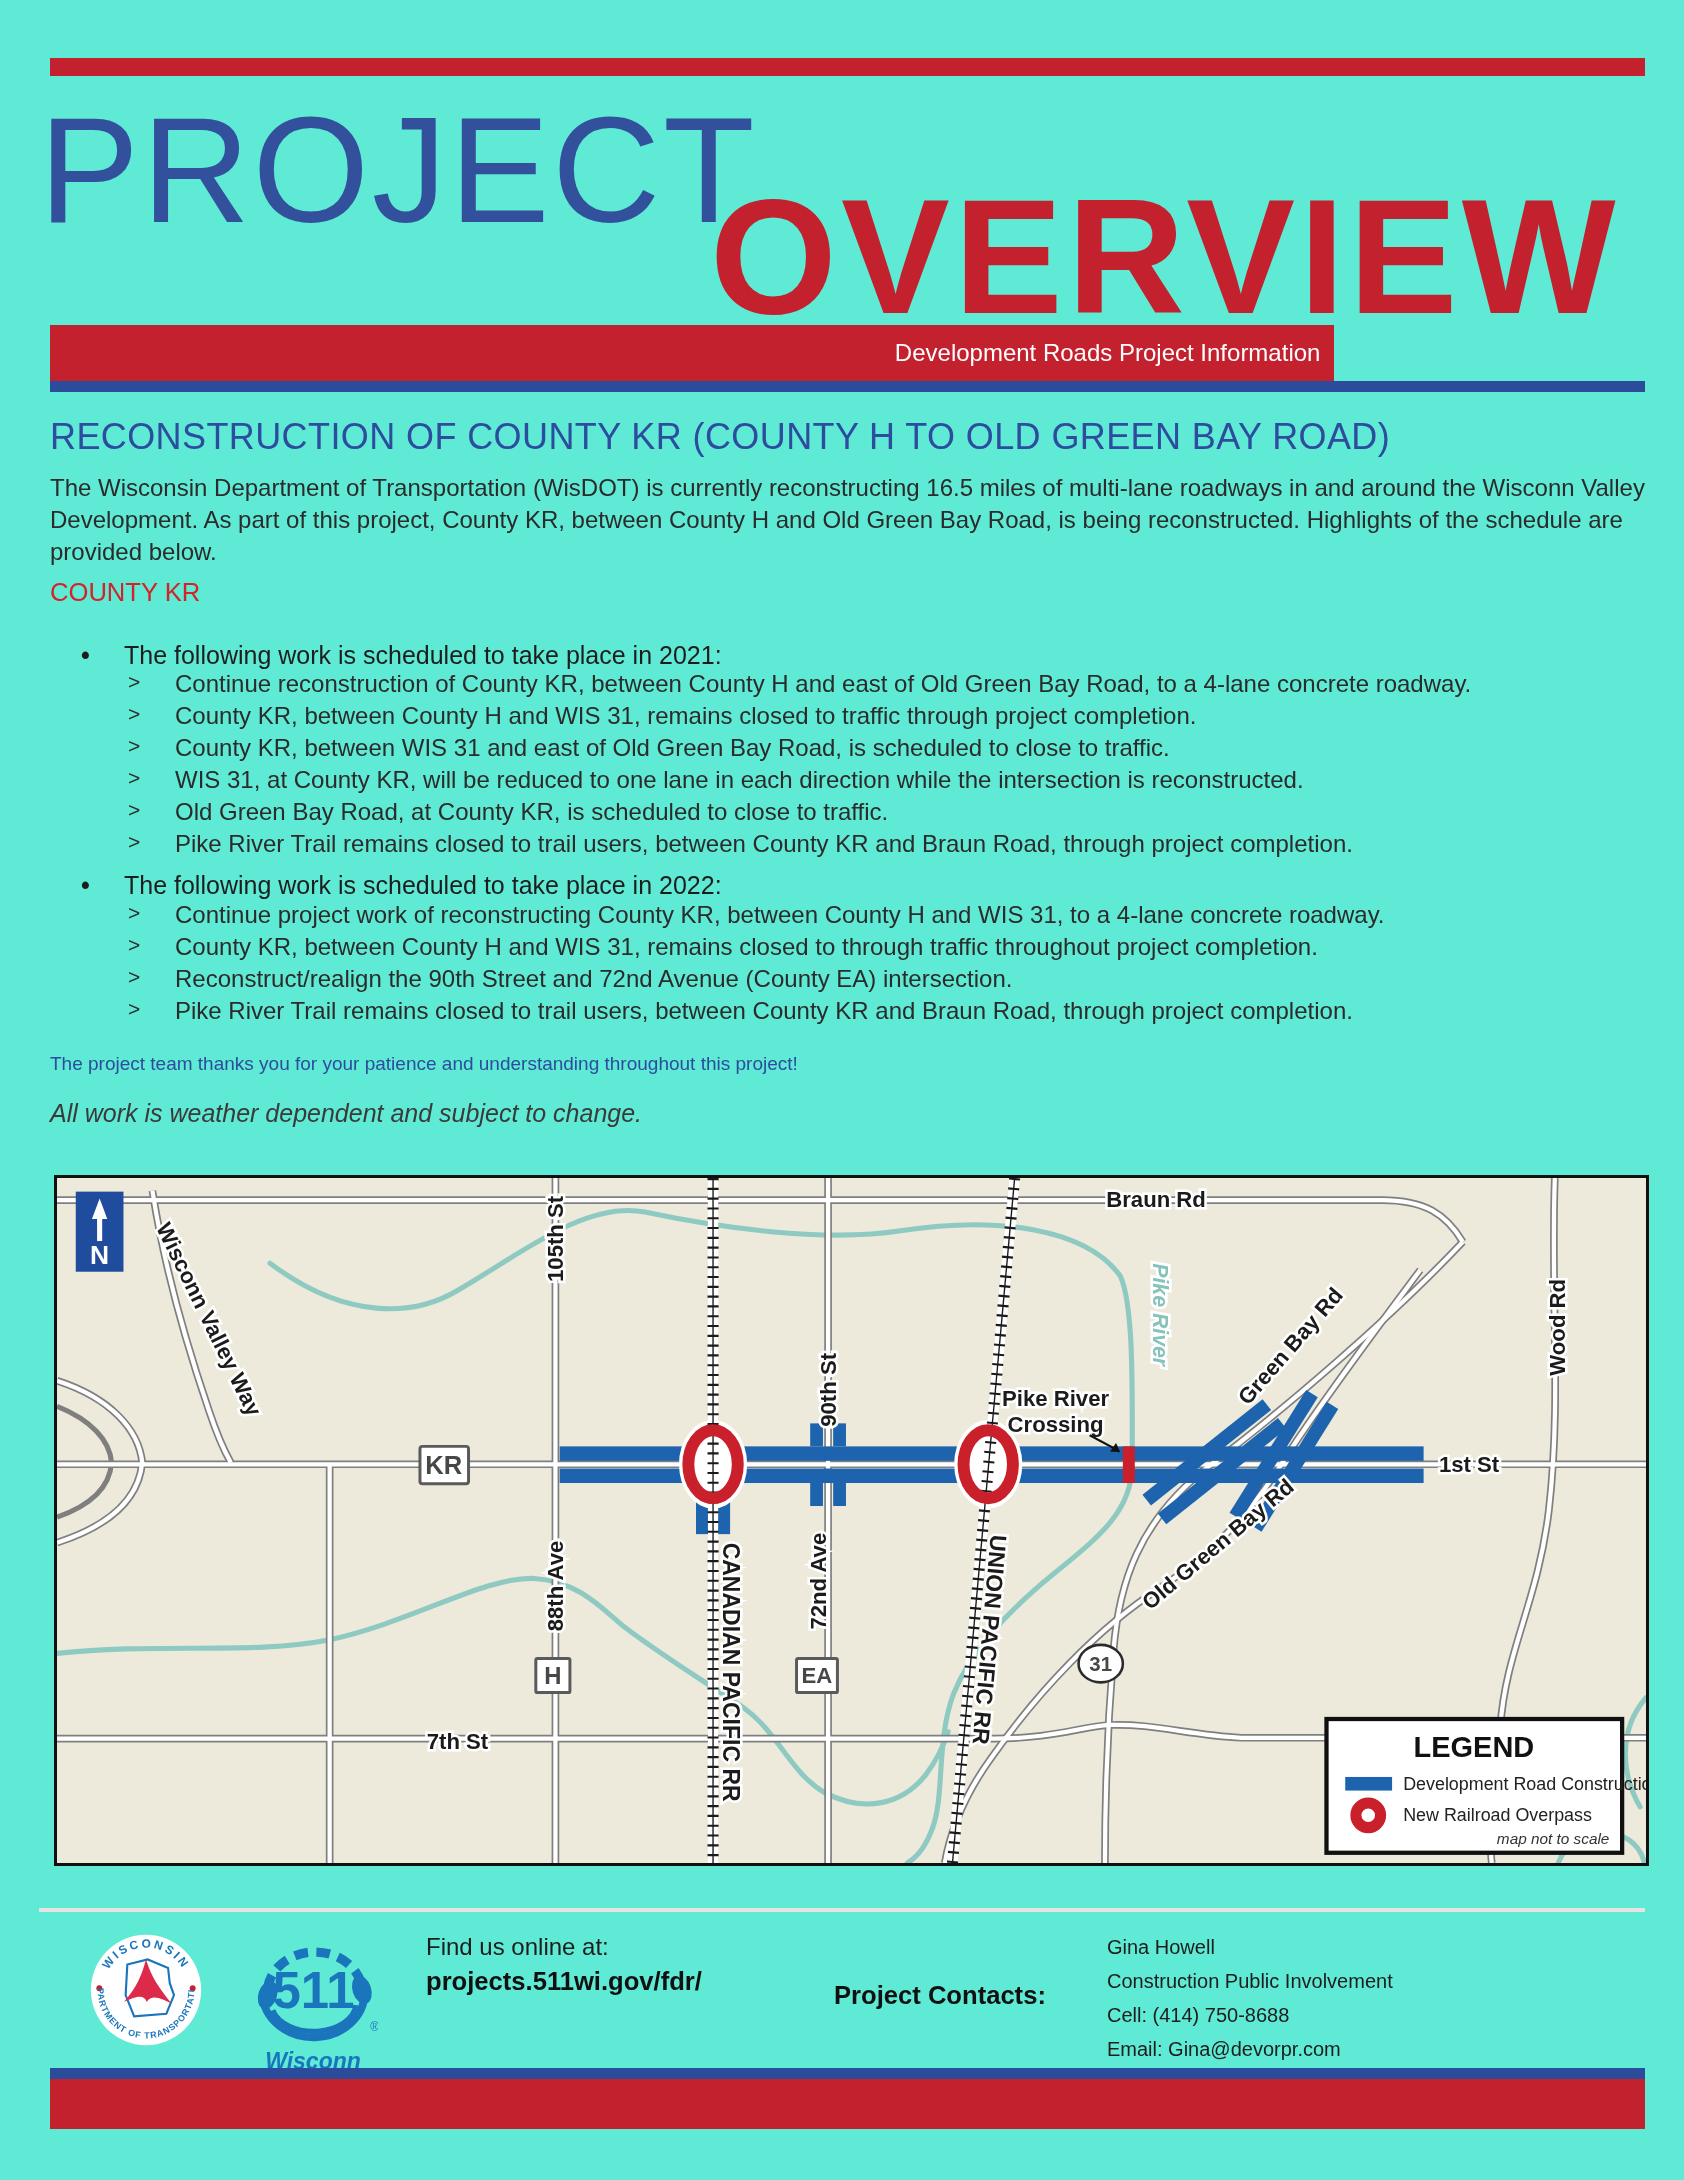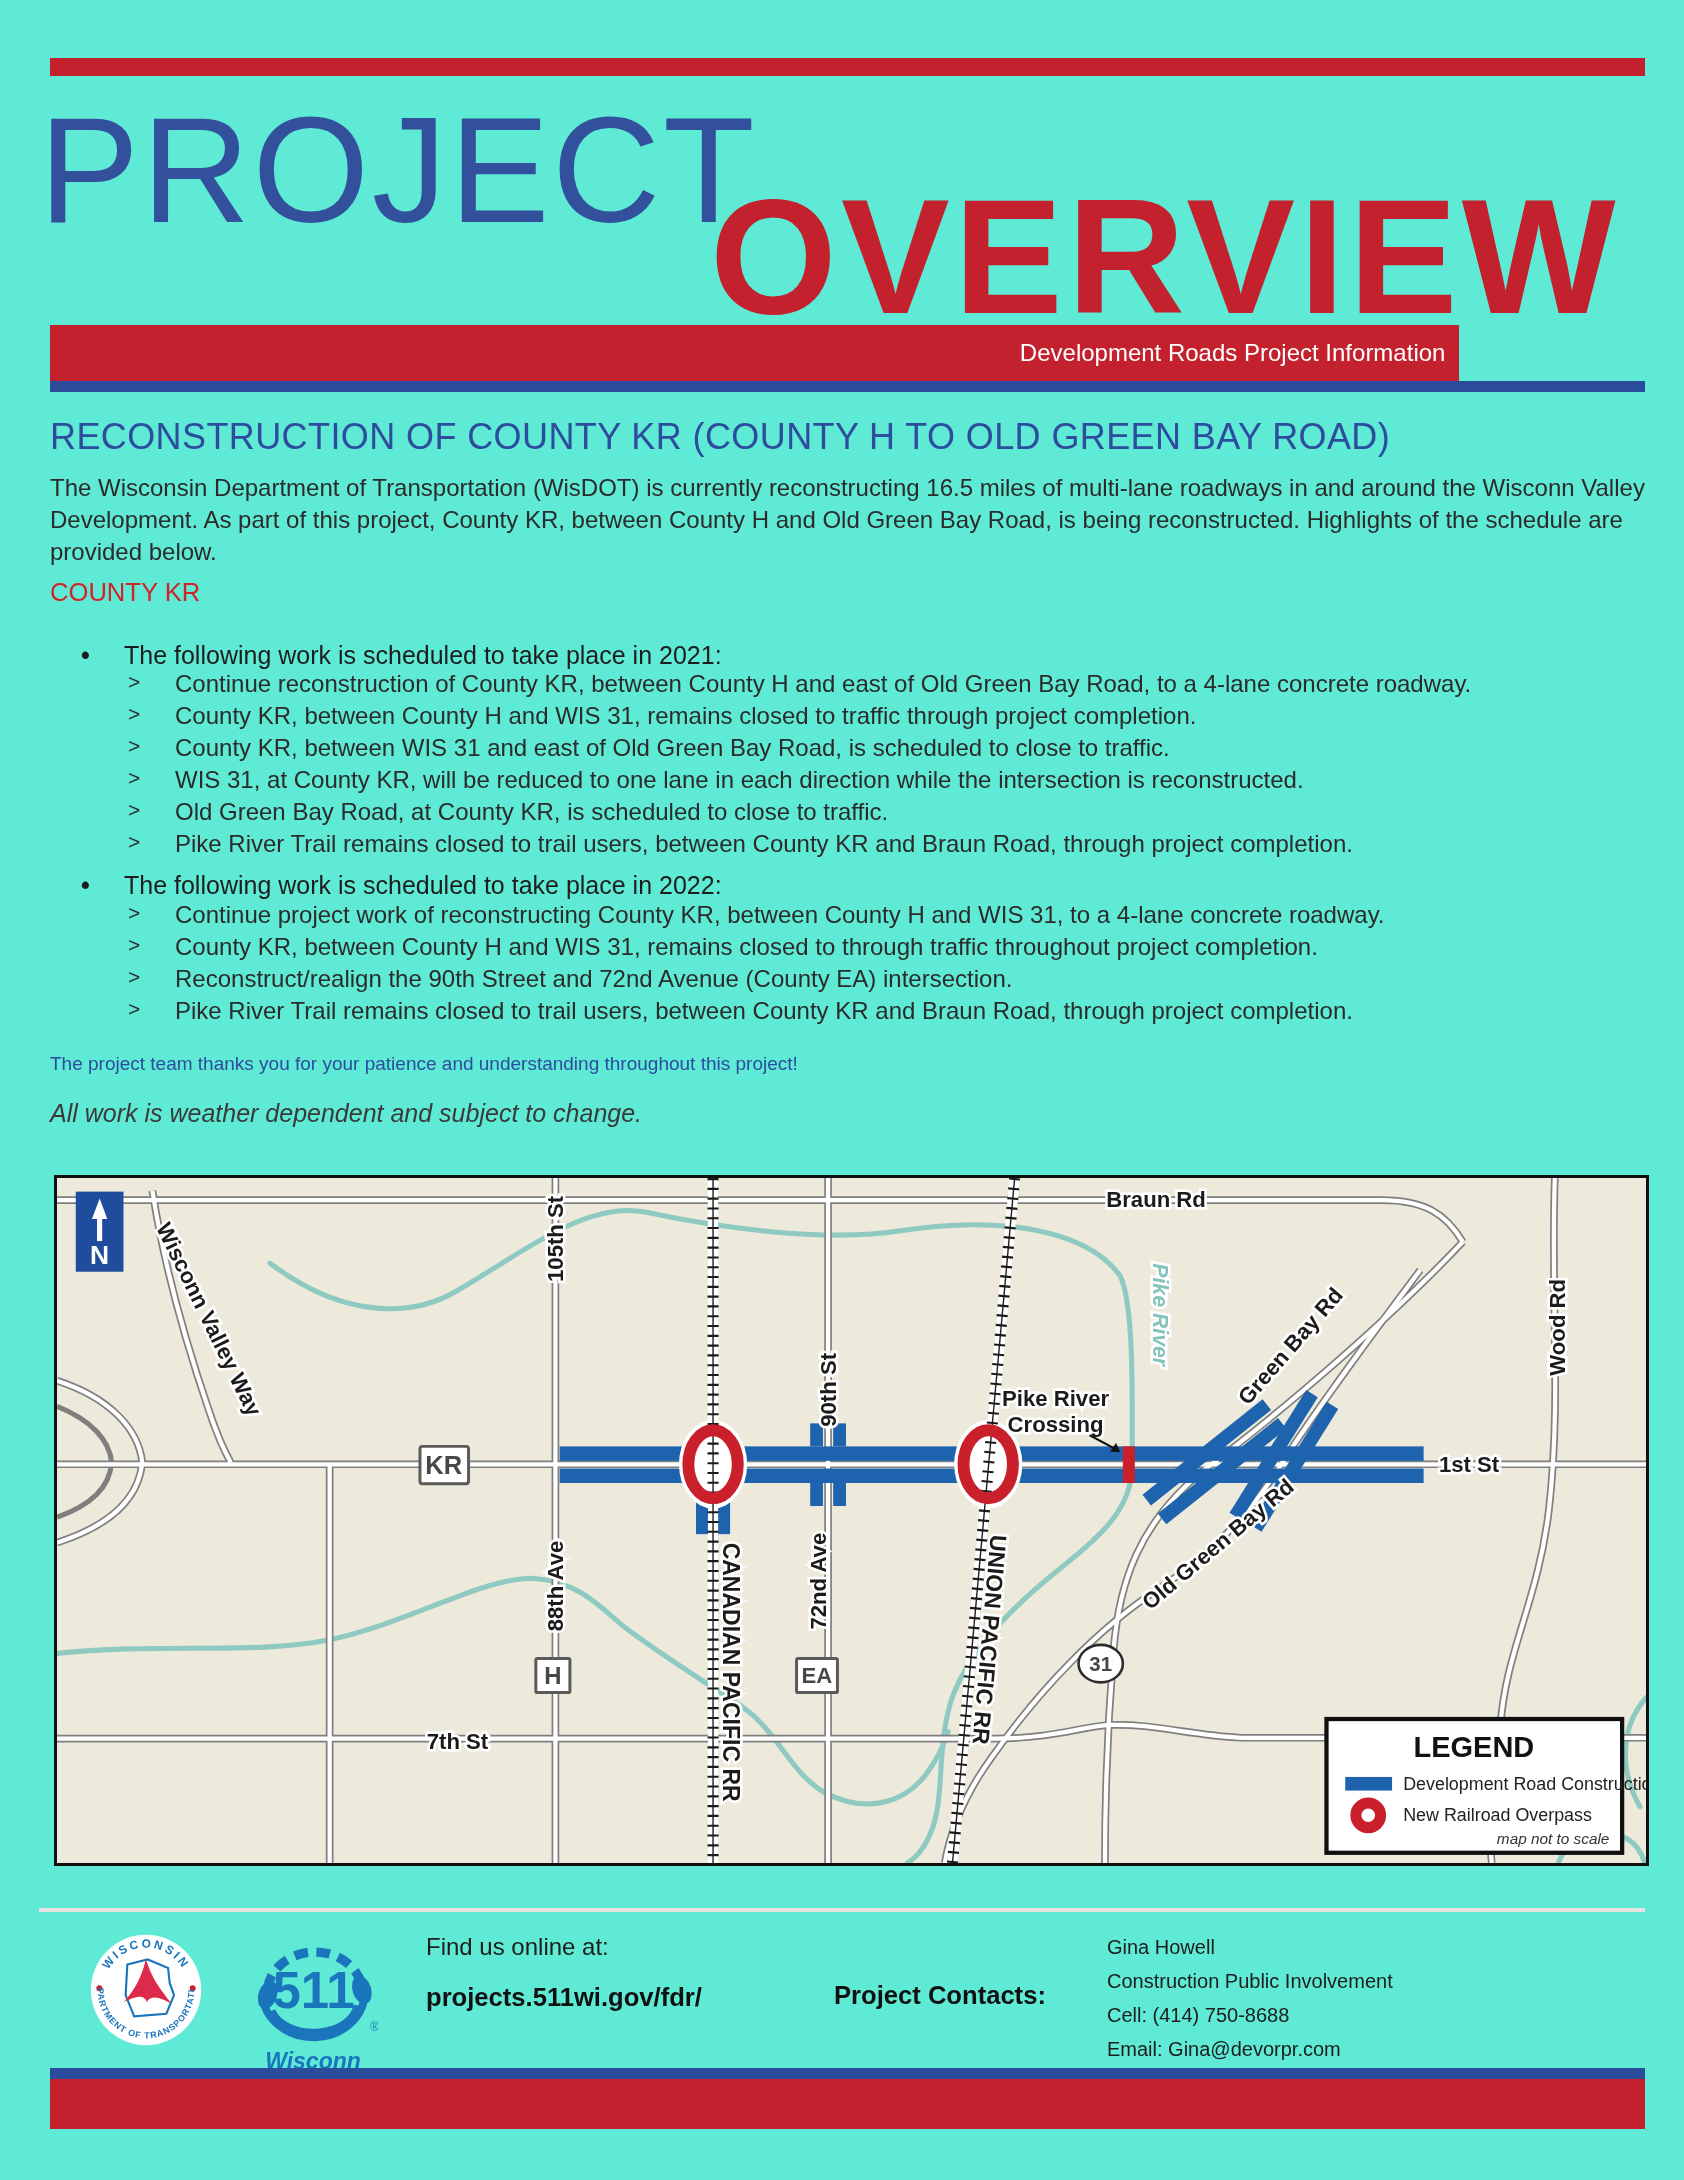--- a/index.html
+++ b/index.html
@@ -3,21 +3,21 @@
 <meta charset="utf-8">
 <style>
   html,body{margin:0;padding:0;background:#fff;}
   #page{position:relative;width:1685px;height:2181px;background:#5eead4;overflow:hidden;
         font-family:"Liberation Sans","DejaVu Sans",sans-serif;color:#231f20;}
   .abs{position:absolute;}
   
   .topbar{left:50px;top:58px;width:1595px;height:18px;background:#C4212F;}
   .title1{left:39px;top:95px;font-size:150px;line-height:1;color:#33509C;letter-spacing:2.6px;font-weight:400;}
   .title2{left:710px;top:175px;font-size:163px;line-height:1;color:#C4212F;font-weight:700;letter-spacing:4.3px;}
-  .banner{left:50px;top:325px;width:1409px;height:56px;background:#C4212F;display:flex;align-items:center;justify-content:flex-end;}
+  .banner{left:50px;top:325px;width:1284px;height:56px;background:#C4212F;display:flex;align-items:center;justify-content:flex-end;}
   .banner span{color:#fff;font-size:24px;padding-right:13.6px;font-weight:400;}
   .bluebar{left:50px;top:381px;width:1595px;height:11px;background:#2B4B9B;}
   
   .heading{left:50px;top:416px;font-size:36px;color:#2E4C9E;white-space:nowrap;letter-spacing:0.4px;}
   .intro{left:50px;top:472px;width:1595px;font-size:24px;line-height:32px;color:#2b2b2b;}
   .section{left:50px;top:578px;font-size:25.6px;color:#D2232A;}
   .bullhead{left:124px;font-size:25px;font-weight:400;color:#1d1d1d;}
   .bulldot{left:81px;font-size:25px;color:#1d1d1d;font-weight:700;}
   ul.sub{left:0;margin:0;padding:0;list-style:none;width:1618px;}
   ul.sub li{position:relative;height:32px;font-size:24px;color:#2b2b2b;}
@@ -27,21 +27,21 @@
   .note{left:50px;top:1099px;font-size:25px;font-style:italic;color:#3a3a3a;}
   
   .map{left:54px;top:1175px;width:1589px;height:685px;border:3.4px solid #101010;background:#EDEADB;}
   svg text{font-family:"Liberation Sans","DejaVu Sans",sans-serif;}
   .mlbl{font-size:26px;font-weight:700;fill:#1b1b1b;stroke:#ffffff;stroke-width:6px;paint-order:stroke;}
   .mlbl-river{font-size:25px;font-weight:700;font-style:italic;fill:#85c3bb;stroke:#fff;stroke-width:6px;paint-order:stroke;}
   .badge-txt{font-weight:700;fill:#474747;text-anchor:middle;}
   
   .divider{left:39px;top:1908px;width:1606px;height:4.3px;background:#e5e4e0;}
   .findus{left:426px;top:1930px;font-size:24px;line-height:34px;color:#1d1d1d;}
-  .findurl{left:426px;top:1964px;font-size:25.6px;line-height:34px;font-weight:700;color:#111;margin-top:16px;}
+  .findurl{left:426px;top:1964px;font-size:25.6px;line-height:34px;font-weight:700;color:#111;}
   .contacts-label{left:834px;top:1930px;font-size:25.6px;line-height:34px;font-weight:700;color:#111;margin-top:48px;}
   .contact-col{left:1107px;top:1930px;font-size:20px;line-height:34px;color:#1d1d1d;}
   .travelinfo{left:245px;top:2048px;width:136px;text-align:center;font-size:23px;font-weight:700;font-style:italic;color:#1B75BC;}
   .bar-blue{left:50px;top:2068px;width:1595px;height:11px;background:#2B4B9B;}
   .bar-red{left:50px;top:2079px;width:1595px;height:50px;background:#C4212F;}
 </style>
 </head>
 <body>
 
 <div id="page">

